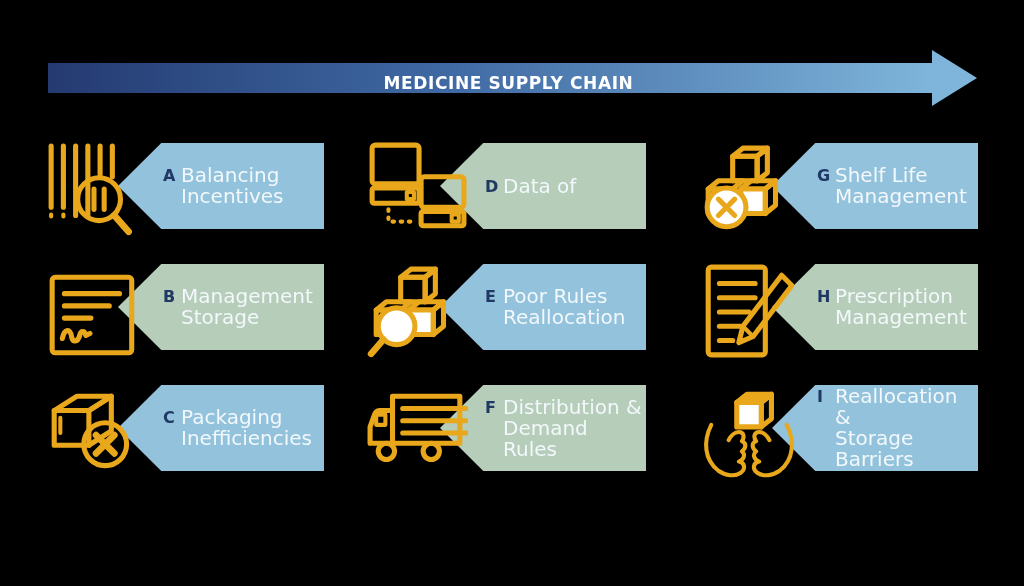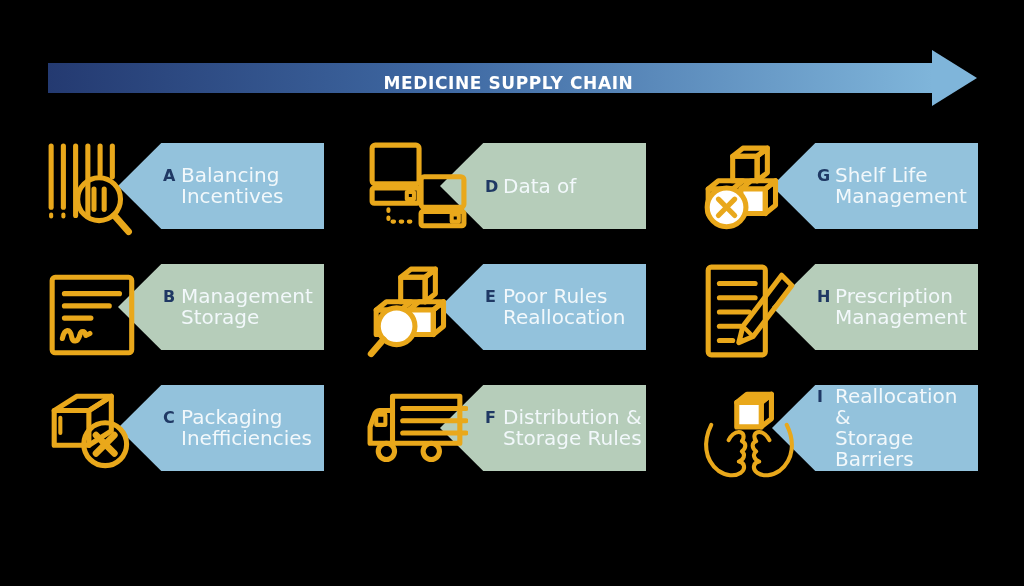--- a/index.html
+++ b/index.html
@@ -170,21 +170,21 @@
       <line class="ic" x1="36" y1="26" x2="98" y2="26"></line>
       <line class="ic" x1="36" y1="38" x2="98" y2="38"></line>
       <line class="ic" x1="36" y1="50" x2="98" y2="50"></line>
       <circle class="ic" cx="20" cy="68" r="8"></circle>
       <circle class="ic" cx="64" cy="68" r="8"></circle>
     </svg>
     <div class="arrow-box" style="background: rgb(182, 205, 186);">
       <div class="entry">
         <span class="letter">F</span>
         <span class="lines">
-          <span>Distribution &amp;</span><br><span>Storage Rules</span>
+          <span>Distribution &amp;</span><br><span>Demand Rules</span>
         </span>
       </div>
     </div>
   </div>
 
   <div class="item c3 r1">
     <svg class="icon" viewBox="0 0 100 100">
       <path class="ic" d="M34,16 L44,8 L68,8 L58,16 Z"></path>
       <path class="ic" d="M58,16 L68,8 L68,32 L58,40 Z"></path>
       <rect class="ic" x="34" y="16" width="24" height="24"></rect>

